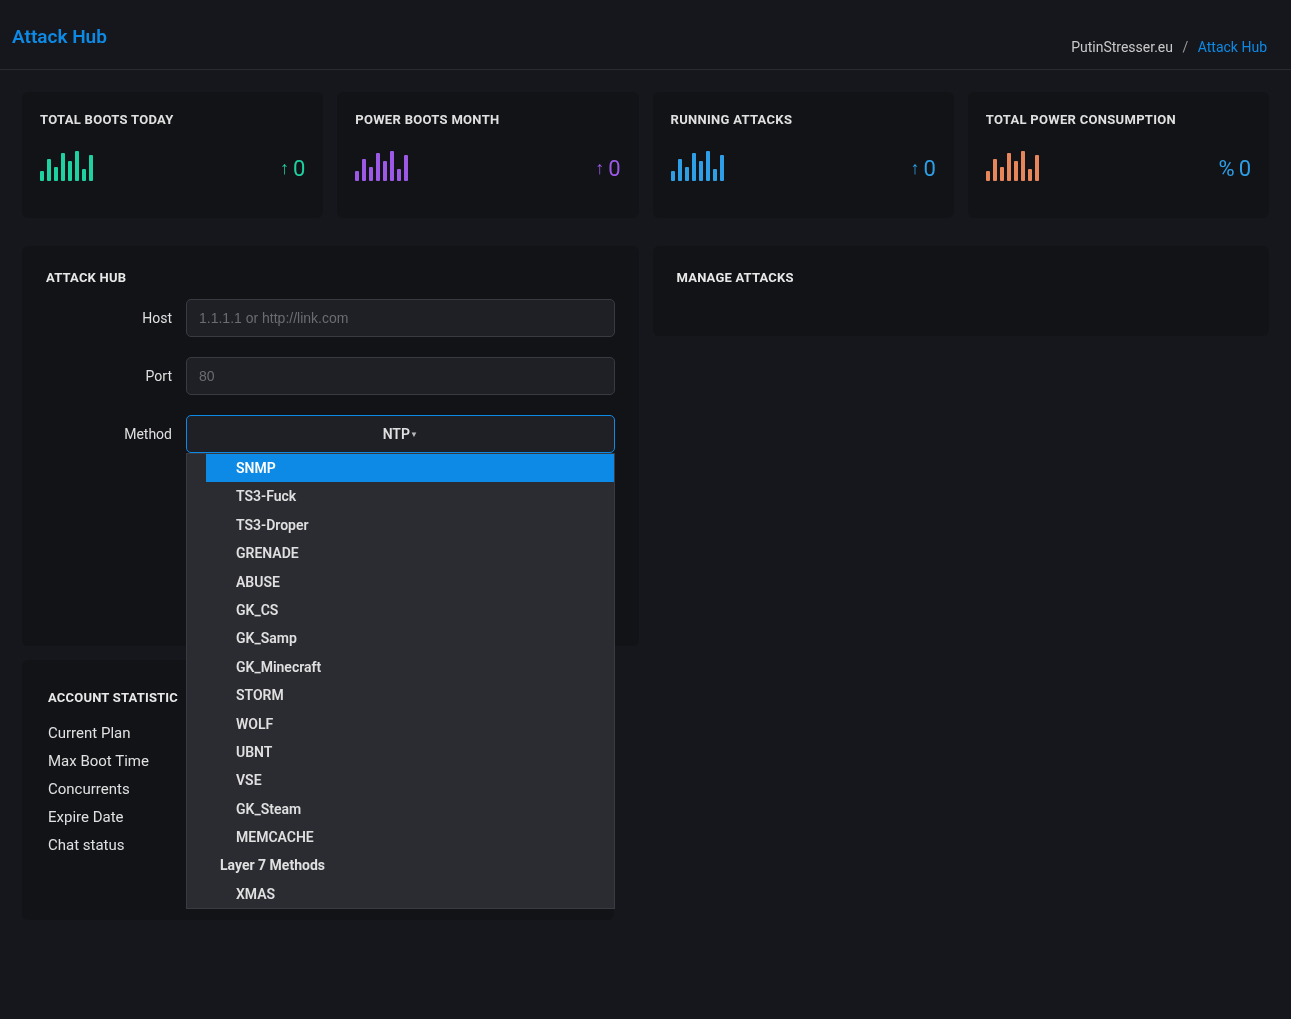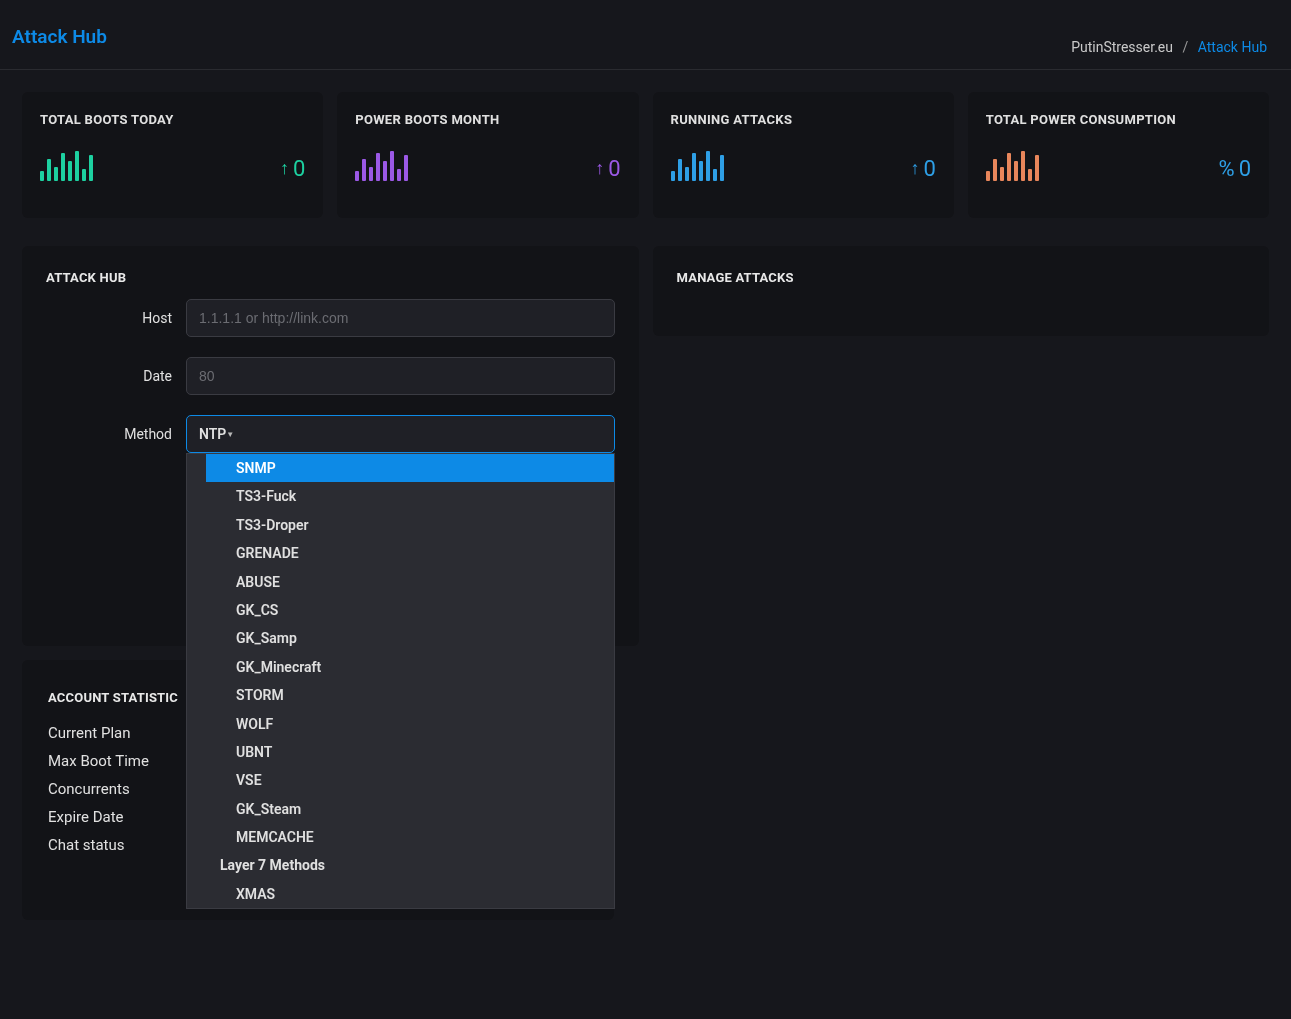--- a/index.html
+++ b/index.html
@@ -134,21 +134,21 @@
       width: 100%;
       background: #1f2026;
       border: 1px solid #0d8ae6;
       border-radius: 5px;
       padding: 10px 12px;
       color: #e0e0e0;
       font-size: 14px;
       font-weight: 600;
       cursor: pointer;
       display: flex;
-      justify-content: flex-start;
+      justify-content: center;
       align-items: center;
     }
     .select-display .caret {
       font-size: 8px;
       color: #b8b8b8;
     }
     .dropdown {
       position: absolute;
       top: 38px;
       left: 0;
@@ -285,21 +285,21 @@
   <div class="main-row">
     <div class="panel attack">
       <div class="panel-title">ATTACK HUB</div>
 
       <div class="form-row">
         <label>Host</label>
         <div class="field"><input type="text" placeholder="1.1.1.1 or http://link.com" style=""></div>
       </div>
 
       <div class="form-row">
-        <label>Date</label>
+        <label>Port</label>
         <div class="field"><input type="text" placeholder="80" style=""></div>
       </div>
 
 
       <div class="form-row">
         <label>Method</label>
         <div class="field">
           <div class="select-box">
             <div class="select-display">
               <span>NTP</span>

